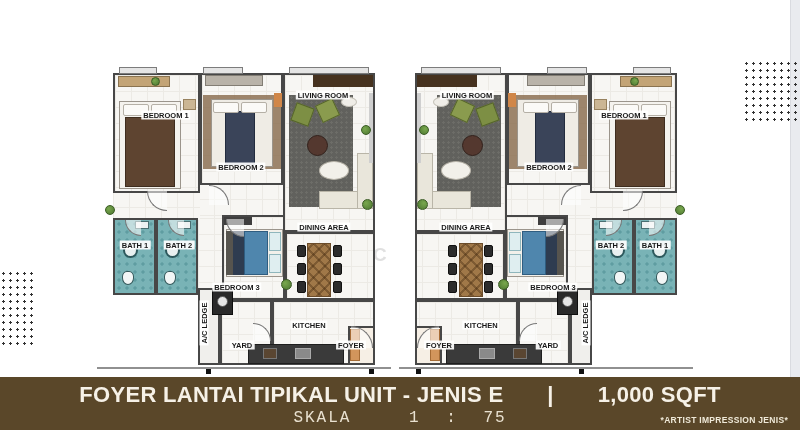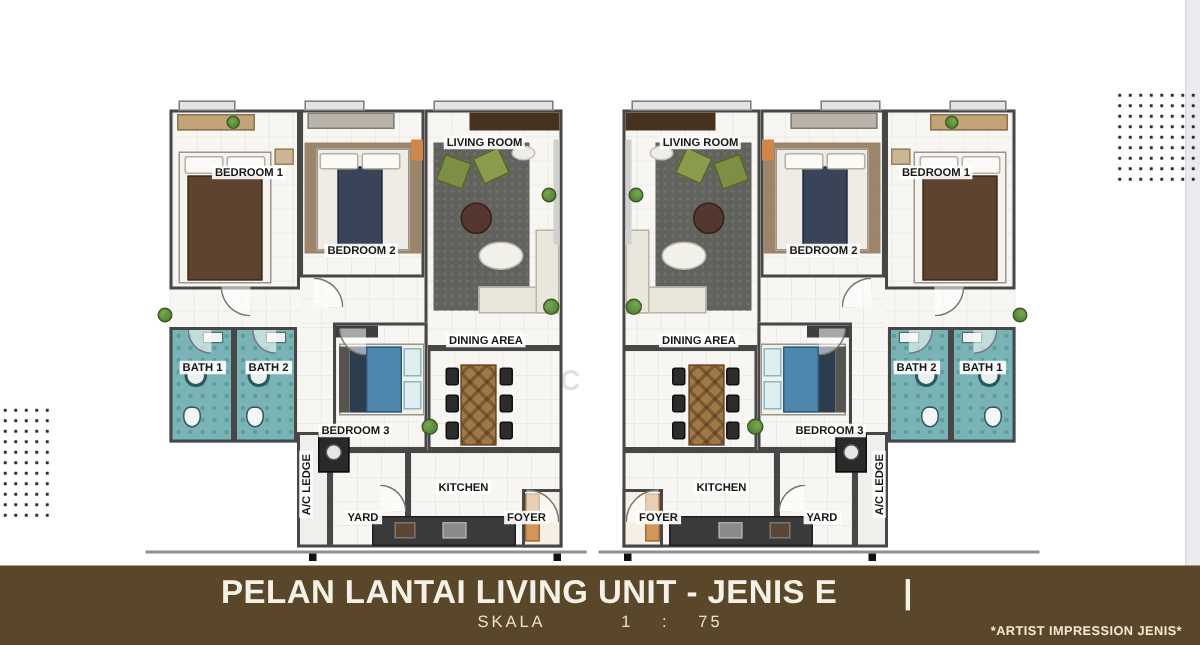--- a/index.html
+++ b/index.html
@@ -142,21 +142,21 @@
   .lp-b1{left:53px;top:42px;} .lp-b2{left:128px;top:94px;} .lp-lv{left:210px;top:22px;}
   .lp-ba1{left:22px;top:172px;} .lp-ba2{left:66px;top:172px;} .lp-b3{left:124px;top:214px;}
   .lp-dn{left:211px;top:154px;} .lp-ac{left:91px;top:250px;} .lp-yd{left:129px;top:272px;}
   .lp-kt{left:196px;top:252px;text-align:center;} .lp-fy{left:238px;top:272px;}
 
   
   .footer{position:absolute;left:0;top:377px;width:800px;height:53px;background:#5a4729;color:#f6f1e7;}
   .footer-row1{display:flex;justify-content:center;align-items:baseline;margin-top:5px;
                font-weight:bold;font-size:22px;letter-spacing:.3px;}
   .footer-divider{margin:0 44px;font-weight:bold;}
-  .footer-row2{text-align:center;font-size:11px;letter-spacing:2px;color:#e9e1d0;margin-top:1px;}
+  .footer-row2{text-align:center;font-size:16px;letter-spacing:2px;color:#e9e1d0;margin-top:1px;font-family:Liberation Mono, monospace;}
   .footer-row2 .scale-value{margin-left:46px;word-spacing:14px;}
   .disclaimer{position:absolute;right:12px;bottom:5px;font-size:8.5px;font-weight:bold;
               letter-spacing:.3px;color:#efe9d8;}
 </style>
 </head>
 <body>
 
 <div id="stage">
 
   <div class="side-stripe"></div>
@@ -371,22 +371,23 @@
     <div class="lbl lp-b3">BEDROOM 3</div>
     <div class="lbl lp-dn">DINING AREA</div>
     <div class="lbl vert lp-ac">A/C LEDGE</div>
     <div class="lbl lp-yd">YARD</div>
     <div class="lbl lp-kt">KITCHEN</div>
     <div class="lbl lp-fy">FOYER</div>
   </div>
 
   <div class="footer">
     <div class="footer-row1">
-      <span>PELAN LANTAI LIVING UNIT - JENIS E</span>
+      <span>FOYER LANTAI TIPIKAL UNIT - JENIS E</span>
       <span class="footer-divider">|</span>
+      <span>1,000 SQFT</span>
     </div>
     <div class="footer-row2">
       <span>SKALA</span>
       <span class="scale-value">1 : 75</span>
     </div>
     <div class="disclaimer">*ARTIST IMPRESSION JENIS*</div>
   </div>
 
 </div>
 

